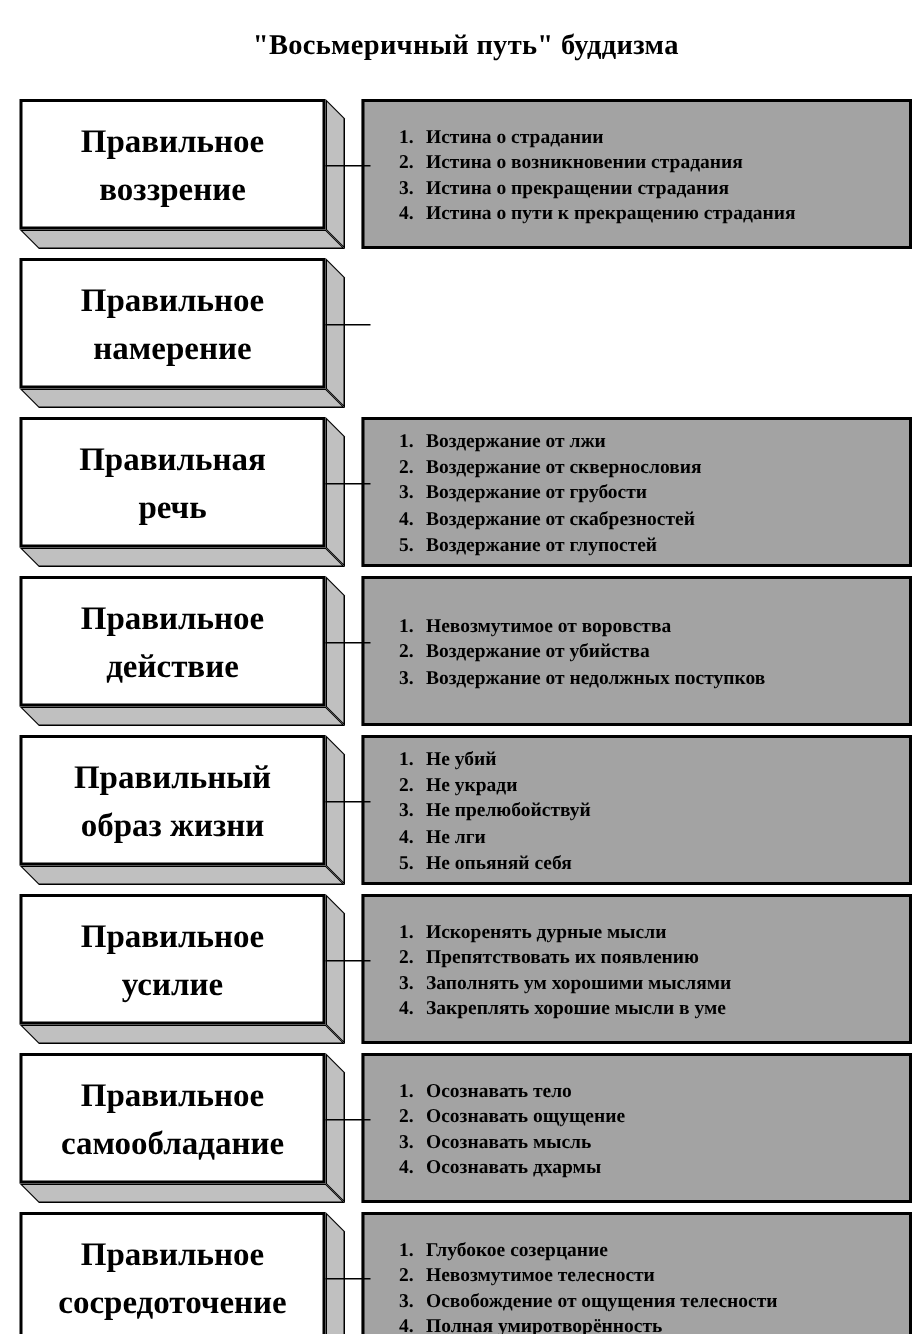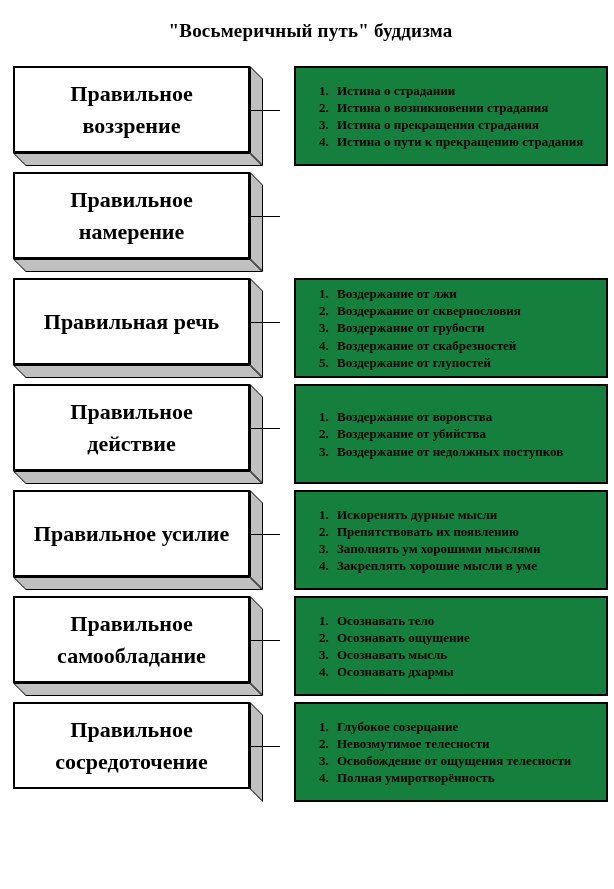--- a/index.html
+++ b/index.html
@@ -29,23 +29,23 @@
   }
   .row {
     display: flex;
     align-items: flex-start;
     min-height: 100px;
   }
   
   .box3d {
     position: relative;
     flex: none;
-    width: 237px;
+    width: 204px;
     height: 87px;
-    margin-right: 44px; 
+    margin-right: 24px; 
   }
   .side-right {
     position: absolute;
     left: 100%;
     top: 0;
     width: 13px;
     height: 100%;
     background: #c0c0c0;
     border: 1px solid #000;
     box-sizing: border-box;
@@ -90,21 +90,21 @@
     width: 30px;
     height: 0;
     border-top: 1px solid #000000;
     z-index: 3;
   }
   
   .listbox {
     flex: 1;
     min-height: 100px;
     box-sizing: border-box;
-    background: #15803d;
+    background: #a3a3a3;
     border: 2px solid #000000;
     display: flex;
     align-items: center;
     padding: 5px 6px 5px 8px;
   }
   .listbox ol {
     margin: 0;
     padding-left: 28px;
     font-size: 13px;
     font-weight: bold;
@@ -174,27 +174,46 @@
     <div class="box3d">
       <div class="side-right"></div>
       <div class="side-bottom"></div>
       <div class="face">
         <span class="label">Правильное действие</span>
       </div>
       <div class="connector"></div>
     </div>
     <div class="listbox">
       <ol>
-            <li>Воздержание от воровства</li>
+            <li>Невозмутимое от воровства</li>
             <li>Воздержание от убийства</li>
             <li>Воздержание от недолжных поступков</li>
           </ol>
     </div>
   </div>
 
+  <div class="row">
+    <div class="box3d">
+      <div class="side-right"></div>
+      <div class="side-bottom"></div>
+      <div class="face">
+        <span class="label">Правильный образ жизни</span>
+      </div>
+      <div class="connector"></div>
+    </div>
+    <div class="listbox">
+      <ol>
+            <li>Не убий</li>
+            <li>Не укради</li>
+            <li>Не прелюбойствуй</li>
+            <li>Не лги</li>
+            <li>Не опьяняй себя</li>
+          </ol>
+    </div>
+  </div>
 
   <div class="row">
     <div class="box3d">
       <div class="side-right"></div>
       <div class="side-bottom"></div>
       <div class="face">
         <span class="label">Правильное усилие</span>
       </div>
       <div class="connector"></div>
     </div>

